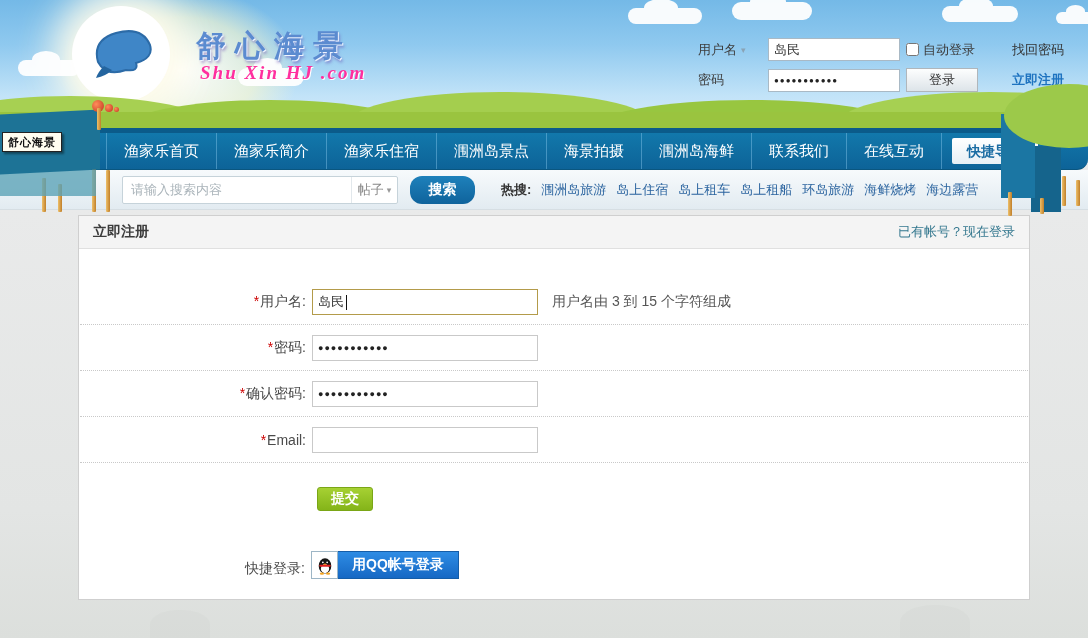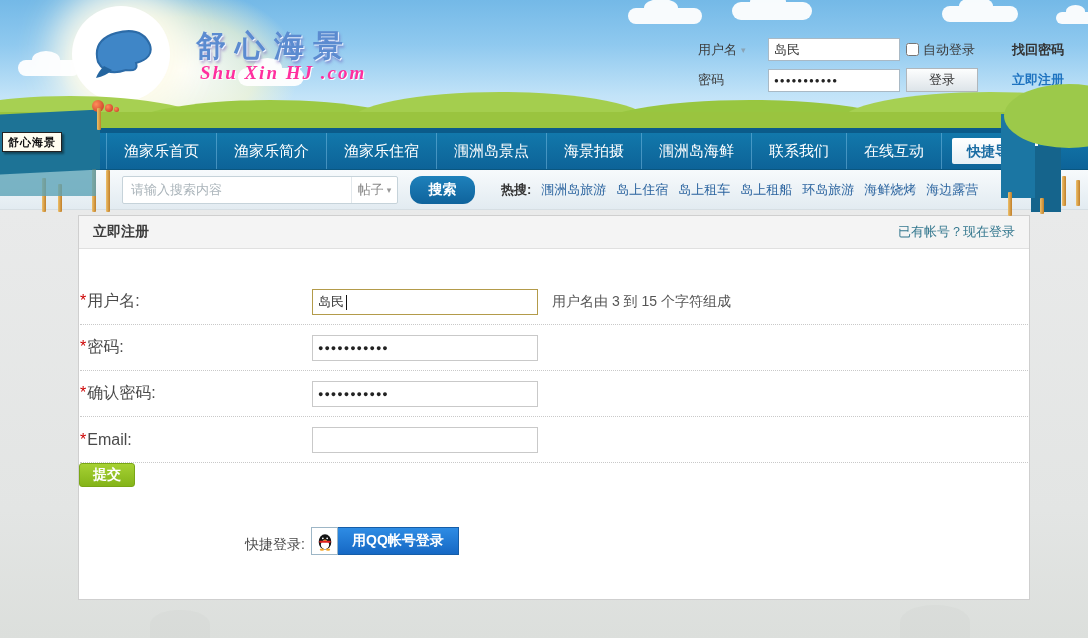--- a/index.html
+++ b/index.html
@@ -27,29 +27,29 @@
   
   .hdr-login { position:absolute; left:698px; top:38px; display:grid;
     grid-template-columns:64px 132px 100px auto; column-gap:6px; row-gap:7px; align-items:center;
     font-size:13px; color:#3c3c3c; }
   .hdr-label { display:flex; align-items:center; gap:4px; }
   .hdr-arrow { font-size:9px; color:#8aa3b5; }
   .hdr-input { width:132px; height:23px; border:1px solid #a9b9c5; background:#fff; padding:0 5px; font-size:13px; color:#333; font-family:inherit; }
   .hdr-input.dots { font-size:8px; letter-spacing:1px; color:#222; }
   .hdr-auto { display:flex; align-items:center; gap:4px; }
   .hdr-auto input { width:13px; height:13px; }
-  .hdr-link { color:#333; text-decoration:none; cursor:pointer;font-weight:bold; }
+  .hdr-link { color:#333; text-decoration:none; cursor:pointer; }
   .hdr-reg { color:#1e73c0; font-weight:bold; text-decoration:none; cursor:pointer; }
   .btn-login { width:72px; height:24px; border:1px solid #b0b6bb; background:linear-gradient(#fdfefe,#dde4e9);
     font-size:13px; color:#333; cursor:pointer; font-family:inherit; }
 
   
   .nav-stripe { width:100%; height:5px; background:#0b5b8a; }
   .navbar { position:relative; width:100%; height:37px; background:linear-gradient(#1278ab,#0d6398);
-    border-bottom:1px solid #0a5680; display:flex; align-items:center; padding-left:106px; }
+    border-bottom:1px solid #0a5680; display:flex; align-items:center; padding-left:106px;border-radius:11px; }
   .nav-items { display:flex; }
   .nav-item { color:#fff; font-size:15px; line-height:36px; padding:0 17px; border-right:1px solid rgba(150,210,245,.40); cursor:pointer; white-space:nowrap; }
   .nav-item:first-child { border-left:1px solid rgba(150,210,245,.40); }
   .quicknav { display:flex; align-self:center; margin-left:10px; height:26px; border-radius:2px; overflow:hidden;
     background:linear-gradient(#ffffff,#e7eff5); cursor:pointer; }
   .qn-main { padding:0 15px; line-height:26px; color:#1a6ca3; font-weight:bold; font-size:14px; }
 
   
   .searchbar { position:relative; width:100%; height:40px; background:linear-gradient(#f7fafc,#e2ebf1);
     border-bottom:1px solid #d6dee3; display:flex; align-items:center; padding-left:122px; }
@@ -80,29 +80,29 @@
   
   .main { position:relative; width:100%; height:428px; background:linear-gradient(#e9eaea 0%, #e3e5e4 70%, #dcdfdc 100%); }
   .ghost { position:absolute; background:#c9cfc9; opacity:.18; border-radius:50% 50% 0 0; }
   .panel { position:absolute; left:78px; top:5px; width:952px; height:385px; background:#fff; border:1px solid #cfcfcf; }
   .panel-header { height:33px; background:#f4f4f4; border-bottom:1px solid #e0e0e0; display:flex; align-items:center;
     justify-content:space-between; padding:0 14px; }
   .panel-title { font-size:14px; font-weight:bold; color:#3c3c3c; }
   .panel-login-link { font-size:13px; color:#35788f; text-decoration:none; cursor:pointer; }
   .form-area { padding-top:30px; }
   .form-row { display:flex; align-items:center; min-height:46px; border-bottom:1px dotted #c9c9c9; margin:0 1px; }
-  .form-label { width:232px; padding-right:6px; font-size:16px; color:#4a4a4a; }
+  .form-label { width:232px; text-align:right; padding-right:6px; font-size:14px; color:#4a4a4a; }
   .req { color:#cc0000; margin-right:1px; }
   .input-wrap { position:relative; display:inline-block; }
   .form-input { width:226px; height:26px; border:1px solid #c9c9c9; padding:0 5px; font-size:13px; color:#333; font-family:inherit; }
   .form-input.focused { border:1px solid #b39b4a; }
   .form-input.dots { font-size:9px; letter-spacing:1px; color:#222; }
   .caret { position:absolute; left:34px; top:6px; width:1px; height:15px; background:#111; }
   .form-hint { margin-left:14px; font-size:14px; color:#555; }
-  .submit-row { }
+  .submit-row { margin-top:24px; padding-left:238px; }
   .btn-submit { height:24px; padding:0 13px; border:1px solid #7aa616; border-radius:3px;
     background:linear-gradient(#a6d133,#84b419); color:#fff; font-weight:bold; font-size:14px; cursor:pointer; font-family:inherit; }
   .quick-row { margin-top:40px; display:flex; align-items:center; }
   .quick-label { width:232px; text-align:right; padding-right:6px; font-size:14px; color:#4a4a4a;margin-top:7px; }
   .qq-btn { display:flex; cursor:pointer; }
   .qq-icon-box { width:27px; height:28px; background:#fff; border:1px solid #9db6c6; display:flex; align-items:center; justify-content:center; }
   .qq-blue { height:28px; display:flex; align-items:center; padding:0 14px; background:linear-gradient(#2e8ce4,#1668c4);
     border:1px solid #155da8; border-left:none; color:#fff; font-weight:bold; font-size:14px; }
 </style>
 </head>

